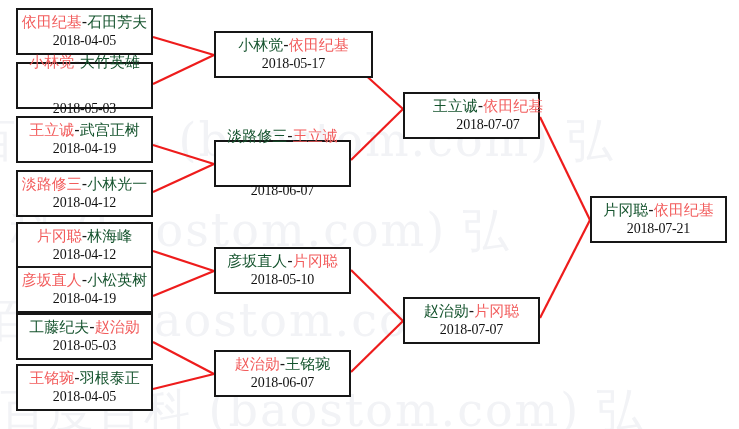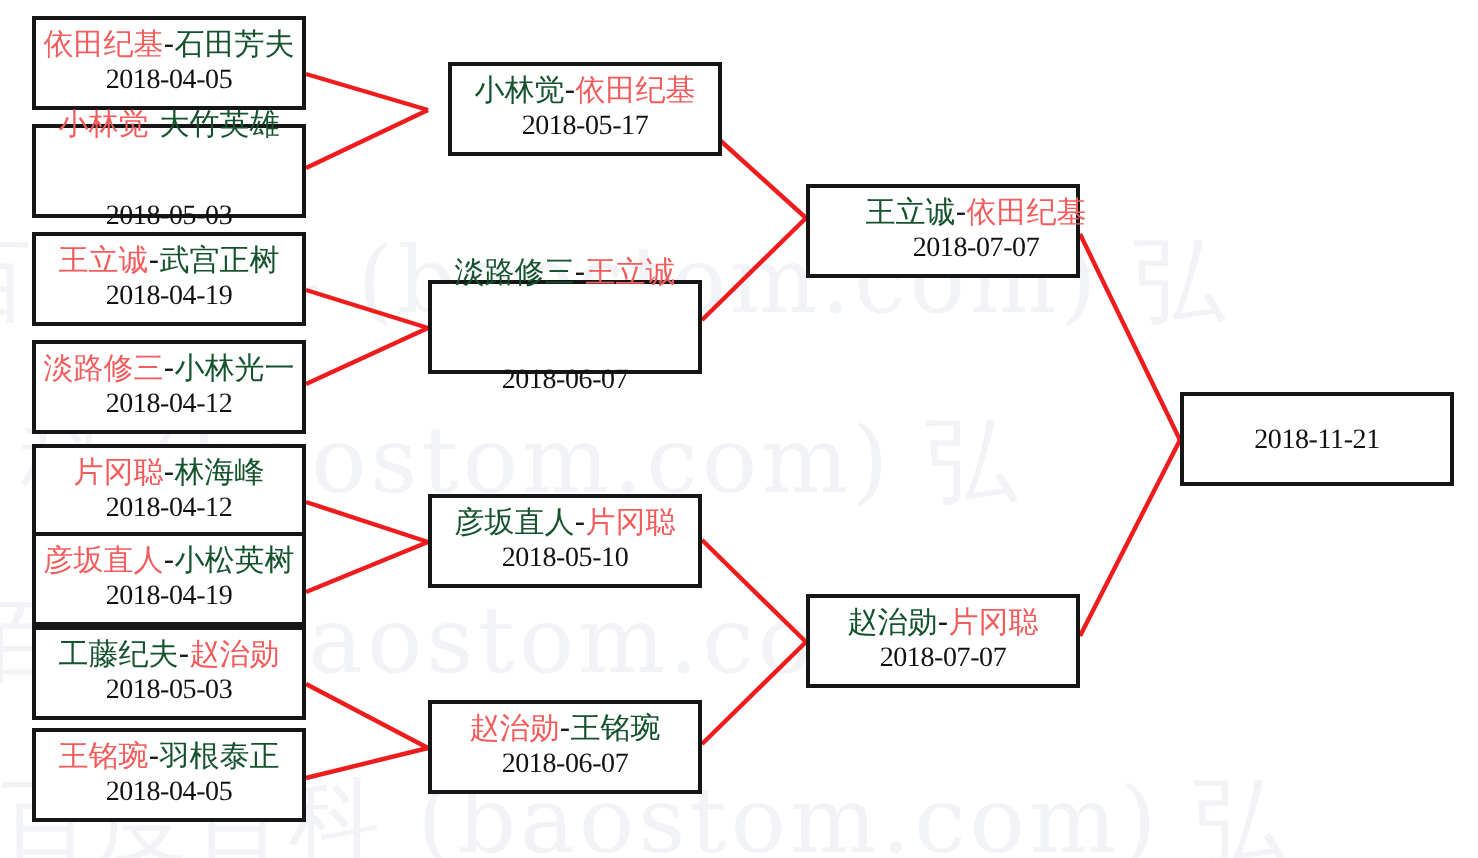--- a/index.html
+++ b/index.html
@@ -143,21 +143,21 @@
         <div class="match-date">2018-04-19</div>
       </div>
       <div class="match-box" style="left: 16px; top: 313px; width: 137px; height: 47px;">
         <div class="match-players"><span class="p-lose">工藤纪夫</span><span class="p-sep">-</span><span class="p-win">赵治勋</span></div>
         <div class="match-date">2018-05-03</div>
       </div>
       <div class="match-box" style="left: 16px; top: 364px; width: 137px; height: 47px;">
         <div class="match-players"><span class="p-win">王铭琬</span><span class="p-sep">-</span><span class="p-lose">羽根泰正</span></div>
         <div class="match-date">2018-04-05</div>
       </div>
-      <div class="match-box" style="left: 224px; top: 31px; width: 137px; height: 47px;">
+      <div class="match-box" style="left: 214px; top: 31px; width: 159px; height: 47px;">
         <div class="match-players"><span class="p-lose">小林觉</span><span class="p-sep">-</span><span class="p-win">依田纪基</span></div>
         <div class="match-date">2018-05-17</div>
       </div>
       <div class="match-box" style="left: 214px; top: 140px; width: 137px; height: 47px; gap: 36px;">
         <div class="match-players"><span class="p-lose">淡路修三</span><span class="p-sep">-</span><span class="p-win">王立诚</span></div>
         <div class="match-date">2018-06-07</div>
       </div>
       <div class="match-box" style="left: 214px; top: 247px; width: 137px; height: 47px;">
         <div class="match-players"><span class="p-lose">彦坂直人</span><span class="p-sep">-</span><span class="p-win">片冈聪</span></div>
         <div class="match-date">2018-05-10</div>
@@ -168,17 +168,18 @@
       </div>
       <div class="match-box" style="left: 403px; top: 92px; width: 137px; height: 47px; padding-left: 33px;">
         <div class="match-players"><span class="p-lose">王立诚</span><span class="p-sep">-</span><span class="p-win">依田纪基</span></div>
         <div class="match-date">2018-07-07</div>
       </div>
       <div class="match-box" style="left: 403px; top: 297px; width: 137px; height: 47px;">
         <div class="match-players"><span class="p-lose">赵治勋</span><span class="p-sep">-</span><span class="p-win">片冈聪</span></div>
         <div class="match-date">2018-07-07</div>
       </div>
       <div class="match-box" style="left: 590px; top: 196px; width: 137px; height: 47px;">
-        <div class="match-date">2018-11-21</div>
+        <div class="match-players"><span class="p-lose">片冈聪</span><span class="p-sep">-</span><span class="p-win">依田纪基</span></div>
+        <div class="match-date">2018-07-21</div>
       </div>
     </div>
 
 </div>
 
 </body></html>

